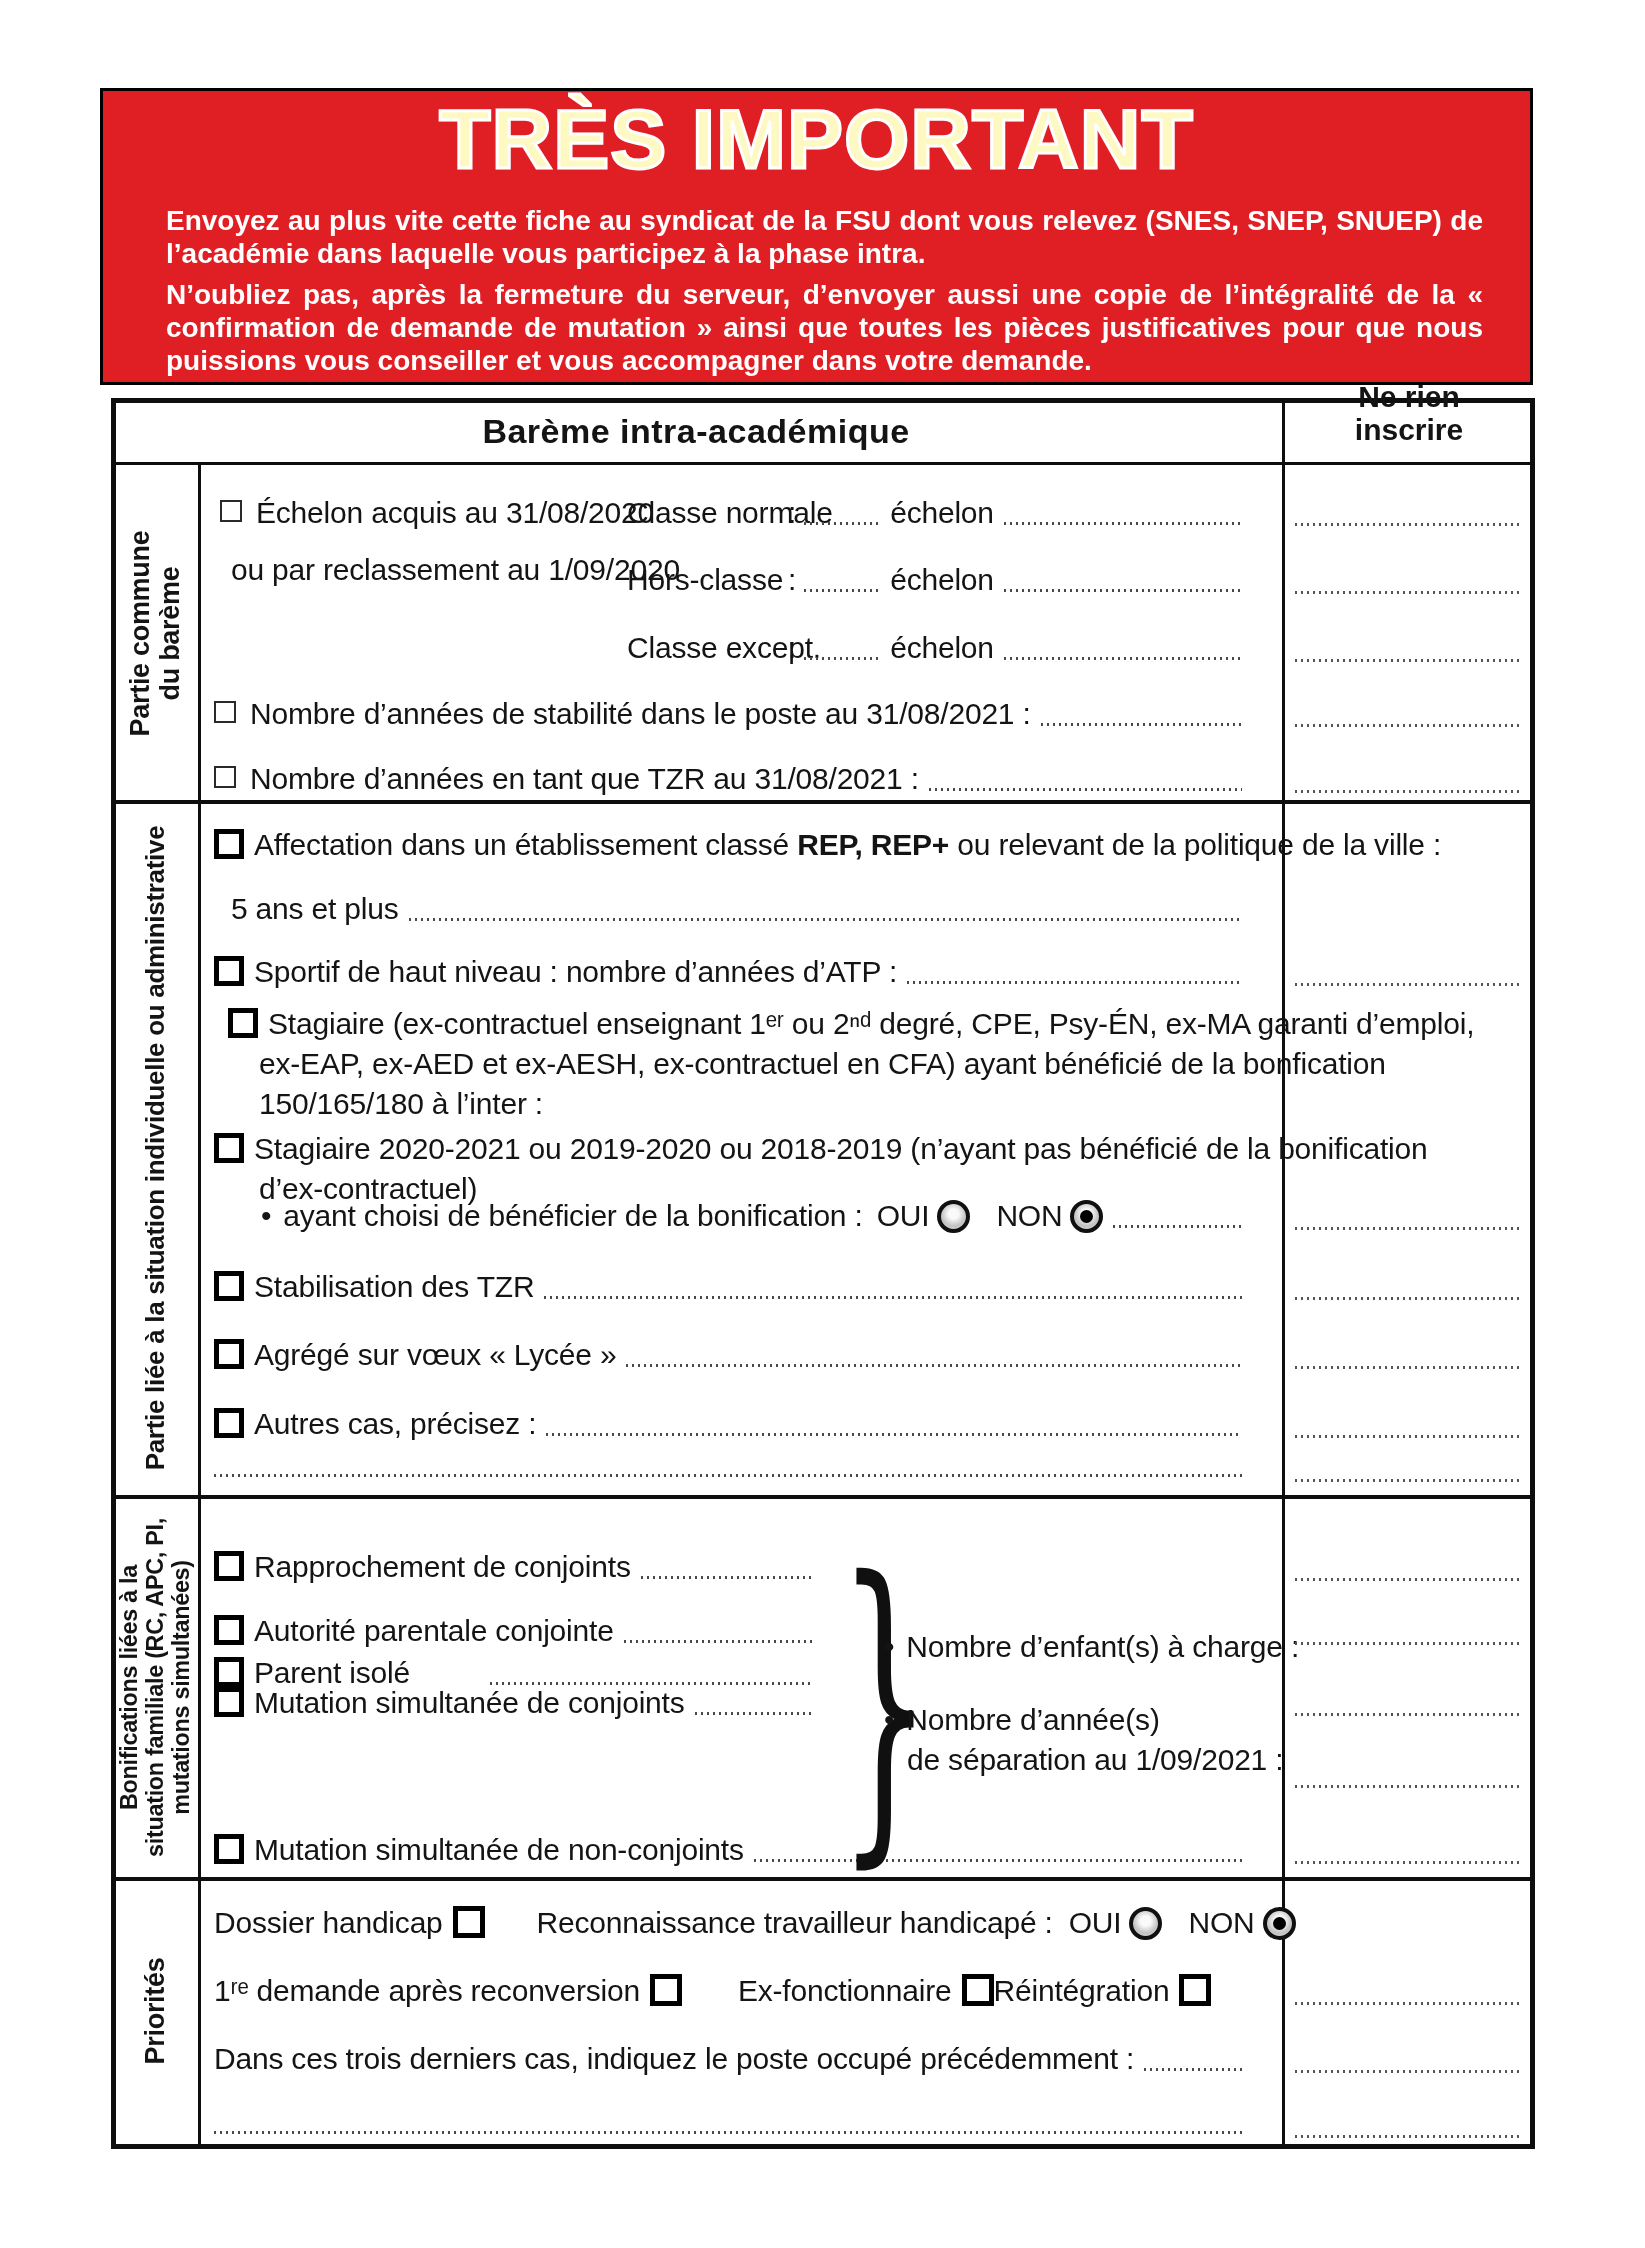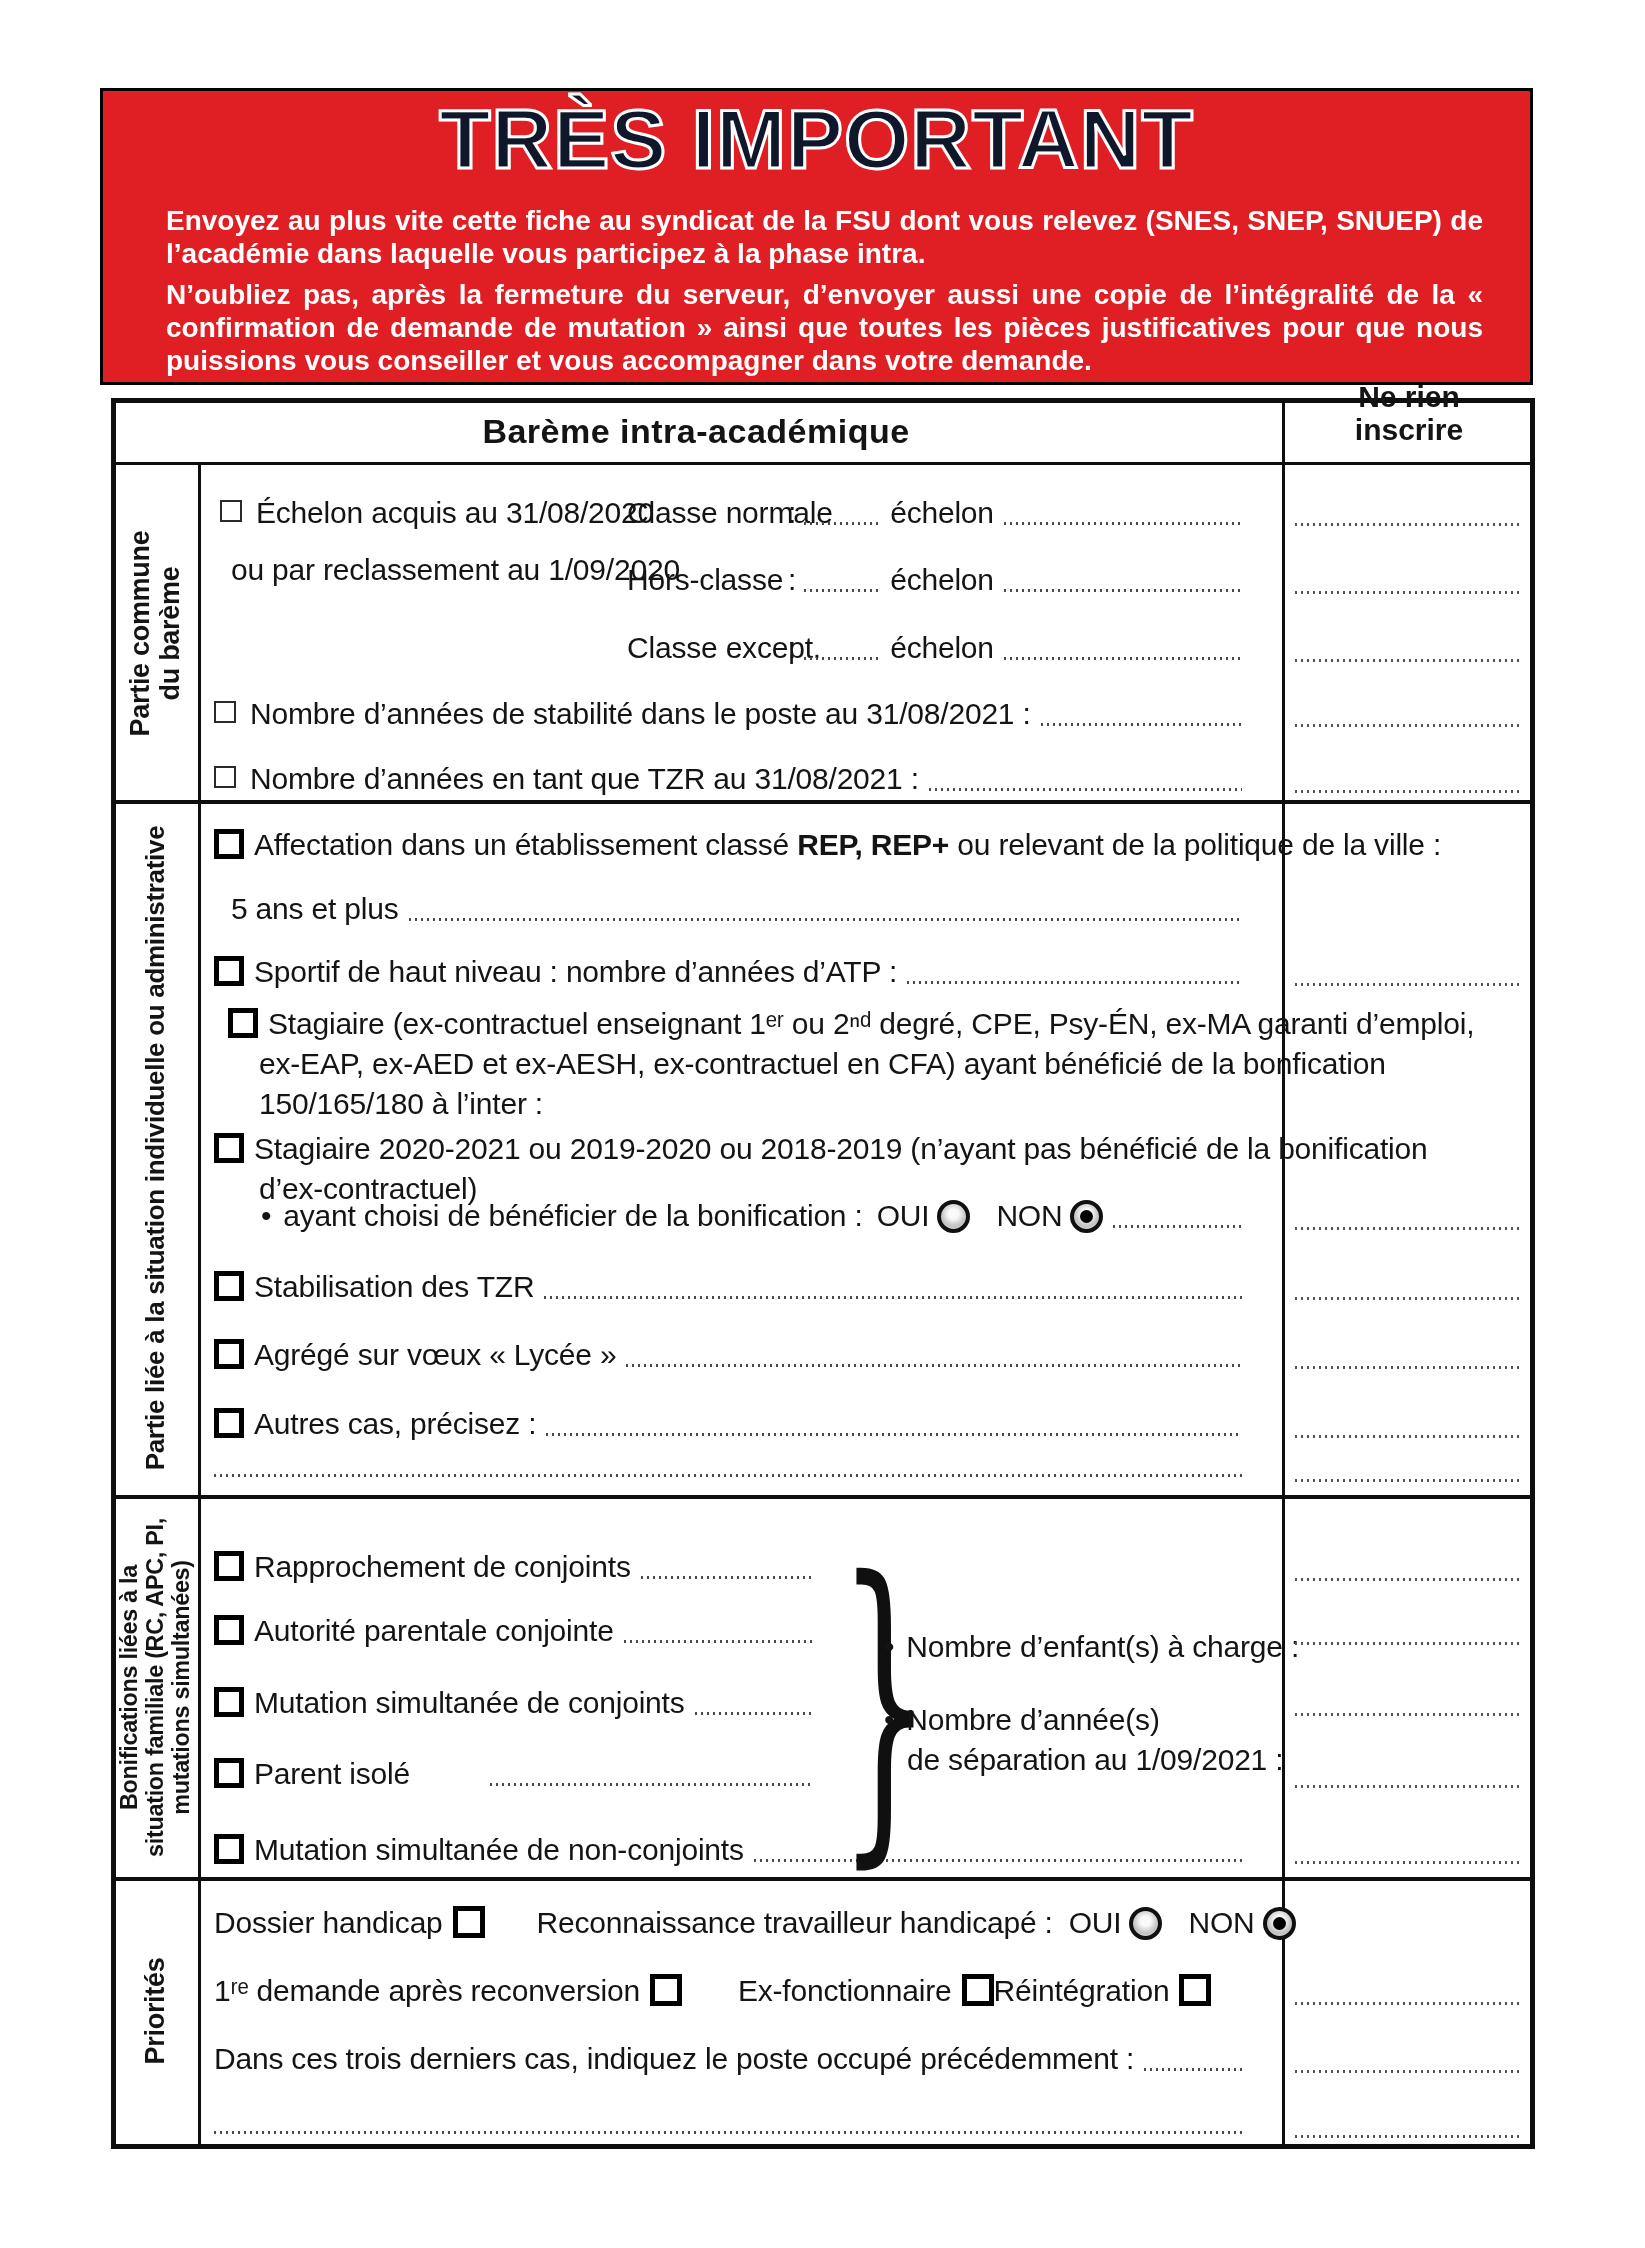--- a/index.html
+++ b/index.html
@@ -5,21 +5,21 @@
   html,body{margin:0;padding:0;background:#9a9a9a;}
   .page{position:relative;width:1646px;height:2249px;background:#ffffff;
         font-family:"Liberation Sans",sans-serif;color:#141414;overflow:hidden;}
   .abs{position:absolute;}
   .ln{position:absolute;background:#0e0e0e;}
 
   
   .banner{position:absolute;left:100px;top:88px;width:1433px;height:297px;
           background:#e01f25;border:3px solid #000;box-sizing:border-box;}
   .banner-title{position:absolute;left:0;right:0;top:0px;text-align:center;
-          font-size:84px;font-weight:700;color:#0f172a;-webkit-text-stroke:3px #fff;
+          font-size:84px;font-weight:700;color:#fef9c3;-webkit-text-stroke:3px #fff;
           letter-spacing:1px;}
   .banner-body{position:absolute;left:55px;width:1333px;top:105px;color:#fff;
           font-weight:700;font-size:28px;line-height:33px;text-align:justify;}
   .banner-body p{margin:8px;}
 
   
   .hdr-main{position:absolute;left:111px;width:1170px;top:412px;text-align:center;
             font-size:34px;font-weight:700;letter-spacing:0.5px;}
   .hdr-right{position:absolute;left:1282px;width:254px;top:380px;text-align:center;
             font-size:30px;font-weight:700;line-height:33px;}
@@ -223,21 +223,21 @@
   <div class="row" style="left:214px;top:1614px;width:602px;">
     <div class="cb cb-bold"></div>
     <span>Autorité parentale conjointe</span>
     <span class="dotfill"></span>
   </div>
   <div class="row" style="left:214px;top:1686px;width:602px;">
     <div class="cb cb-bold"></div>
     <span>Mutation simultanée de conjoints</span>
     <span class="dotfill"></span>
   </div>
-  <div class="row" style="left:214px;top:1757px;width:602px;text-align:center;">
+  <div class="row" style="left:214px;top:1656px;width:602px;text-align:center;">
     <div class="cb cb-bold"></div>
     <span>Parent isolé</span>
     <span class="dotfill" style="margin-left:80px;"></span>
   </div>
   <div class="row" style="left:214px;top:1833px;width:1030px;">
     <div class="cb cb-bold"></div>
     <span>Mutation simultanée de non-conjoints</span>
     <span class="dotfill"></span>
   </div>
 

